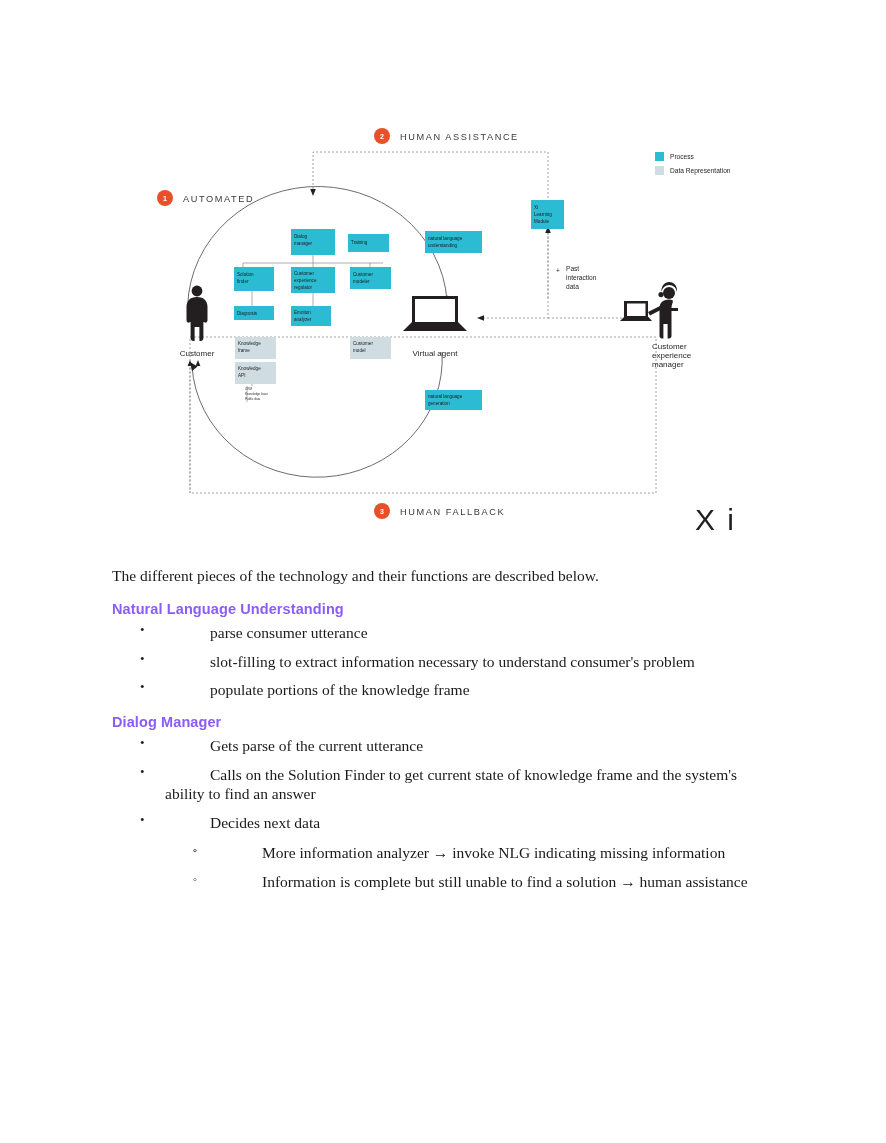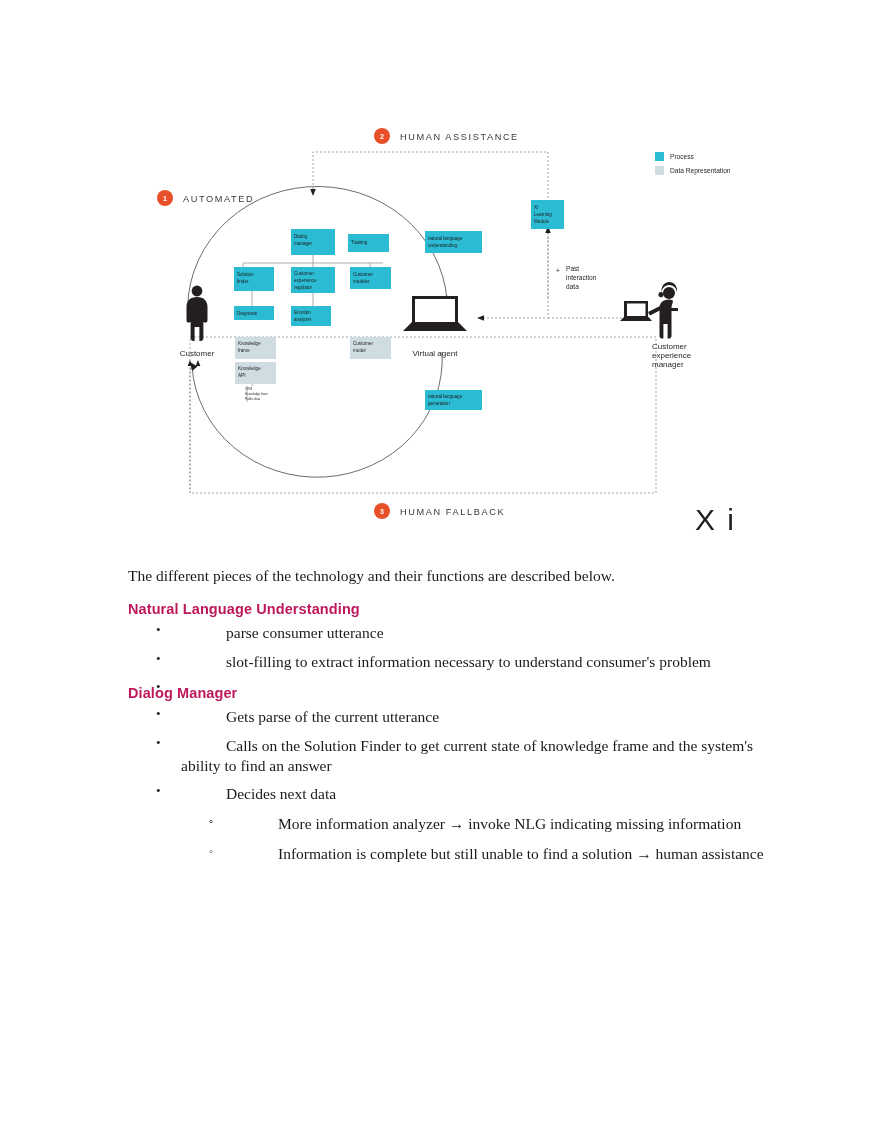--- a/index.html
+++ b/index.html
@@ -24,36 +24,36 @@
     width: 886px;
     height: 545px;
   }
   #figure svg {
     display: block;
   }
 
   
   #doc-body {
     position: absolute;
-    left: 128px;
+    left: 112px;
     top: 566px;
     width: 640px;
   }
   .intro-para {
     font-family: "Liberation Serif", serif;
     font-size: 15.5px;
     line-height: 1.35;
     color: #1a1a1a;
     margin: 0 0 14px 0;
   }
   .section-heading {
     font-family: "Liberation Sans", sans-serif;
     font-size: 14.5px;
     font-weight: bold;
-    color: #be185d;
+    color: #8b5cf6;
     margin: 0 0 6px 0;
     letter-spacing: 0.1px;
   }
   ul.bullets {
     list-style: none;
     margin: 0 0 14px 0;
     padding: 0;
   }
   ul.bullets > li {
     position: relative;
@@ -364,20 +364,21 @@
       <li>
         <span class="bullet-mark">•</span>
         <span class="li-text">parse consumer utterance</span>
       </li>
       <li>
         <span class="bullet-mark">•</span>
         <span class="li-text">slot-filling to extract information necessary to understand consumer's problem</span>
       </li>
       <li>
         <span class="bullet-mark">•</span>
+        <span class="li-text">populate portions of the knowledge frame</span>
       </li>
     </ul>
   </div>
 
   <div>
     <h3 class="section-heading">Dialog Manager</h3>
     <ul class="bullets">
       <li>
         <span class="bullet-mark">•</span>
         <span class="li-text">Gets parse of the current utterance</span>

